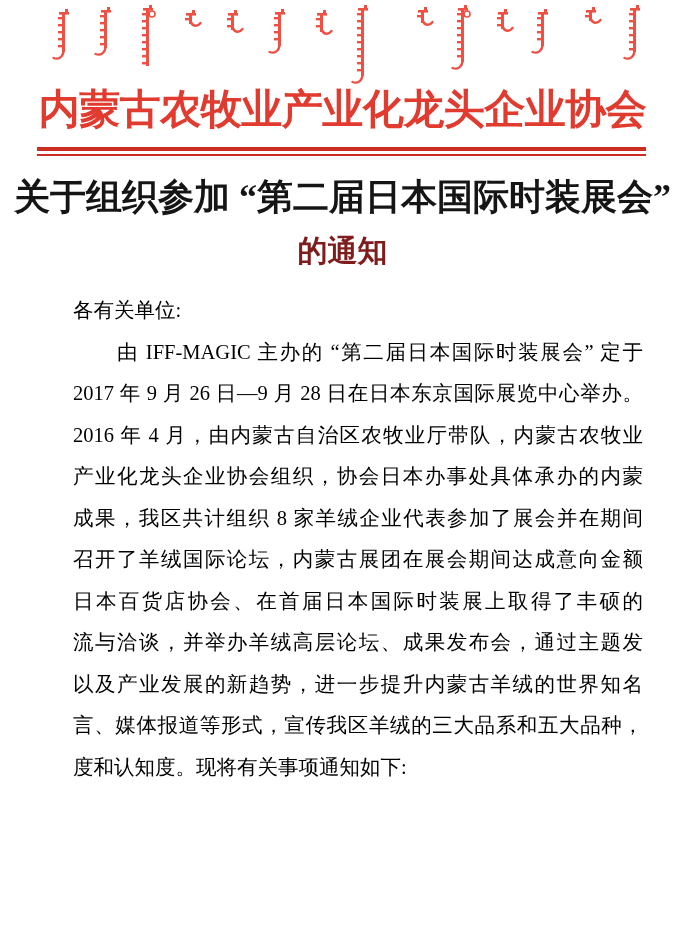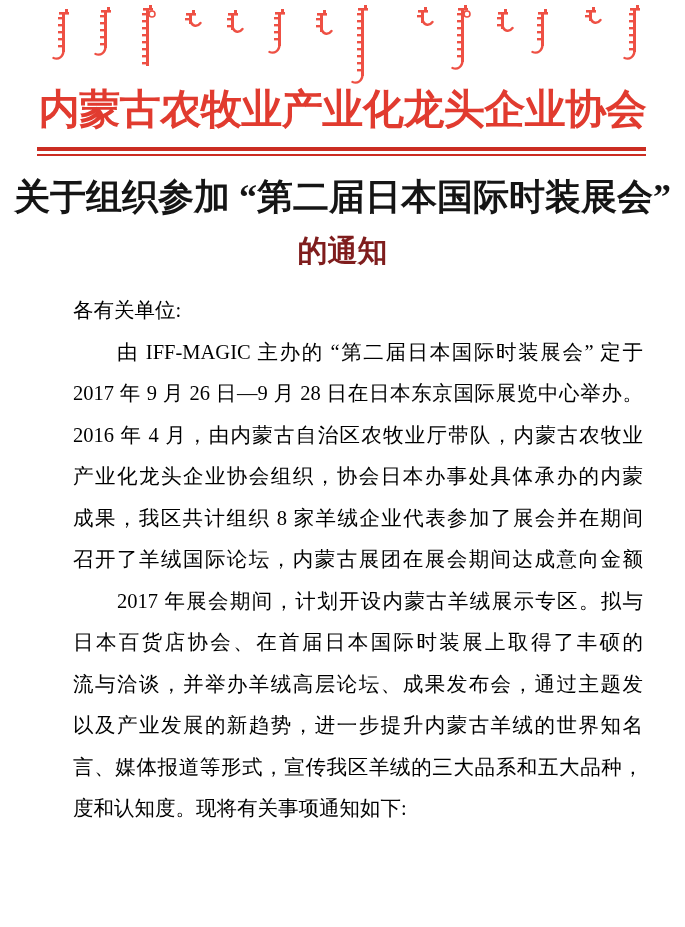--- a/index.html
+++ b/index.html
@@ -206,21 +206,20 @@
   <div class="doc-title-2">的通知</div>
 
   <div class="notice-body">
       <div class="line last">各有关单位:</div>
       <div class="line indent">由 IFF-MAGIC 主办的 “第二届日本国际时装展会” 定于</div>
       <div class="line">2017 年 9 月 26 日—9 月 28 日在日本东京国际展览中心举办。</div>
       <div class="line">2016 年 4 月，由内蒙古自治区农牧业厅带队，内蒙古农牧业</div>
       <div class="line">产业化龙头企业协会组织，协会日本办事处具体承办的内蒙</div>
       <div class="line">成果，我区共计组织 8 家羊绒企业代表参加了展会并在期间</div>
       <div class="line">召开了羊绒国际论坛，内蒙古展团在展会期间达成意向金额</div>
-      <div class="line indent">2017 年展会期间，计划开设内蒙古羊绒展示专区。拟与</div>
       <div class="line">日本百货店协会、在首届日本国际时装展上取得了丰硕的</div>
       <div class="line">流与洽谈，并举办羊绒高层论坛、成果发布会，通过主题发</div>
       <div class="line">以及产业发展的新趋势，进一步提升内蒙古羊绒的世界知名</div>
       <div class="line">言、媒体报道等形式，宣传我区羊绒的三大品系和五大品种，</div>
       <div class="line last">度和认知度。现将有关事项通知如下:</div>
     </div>
 
 </div>
 
 </body></html>

